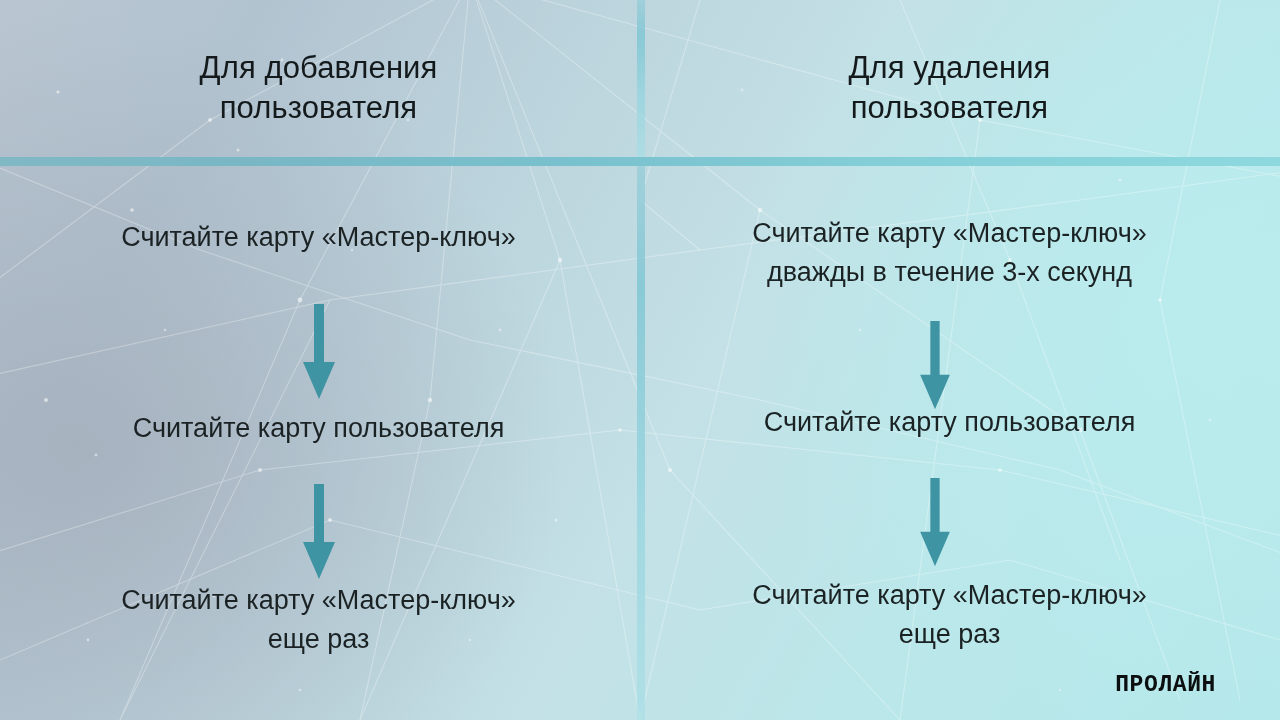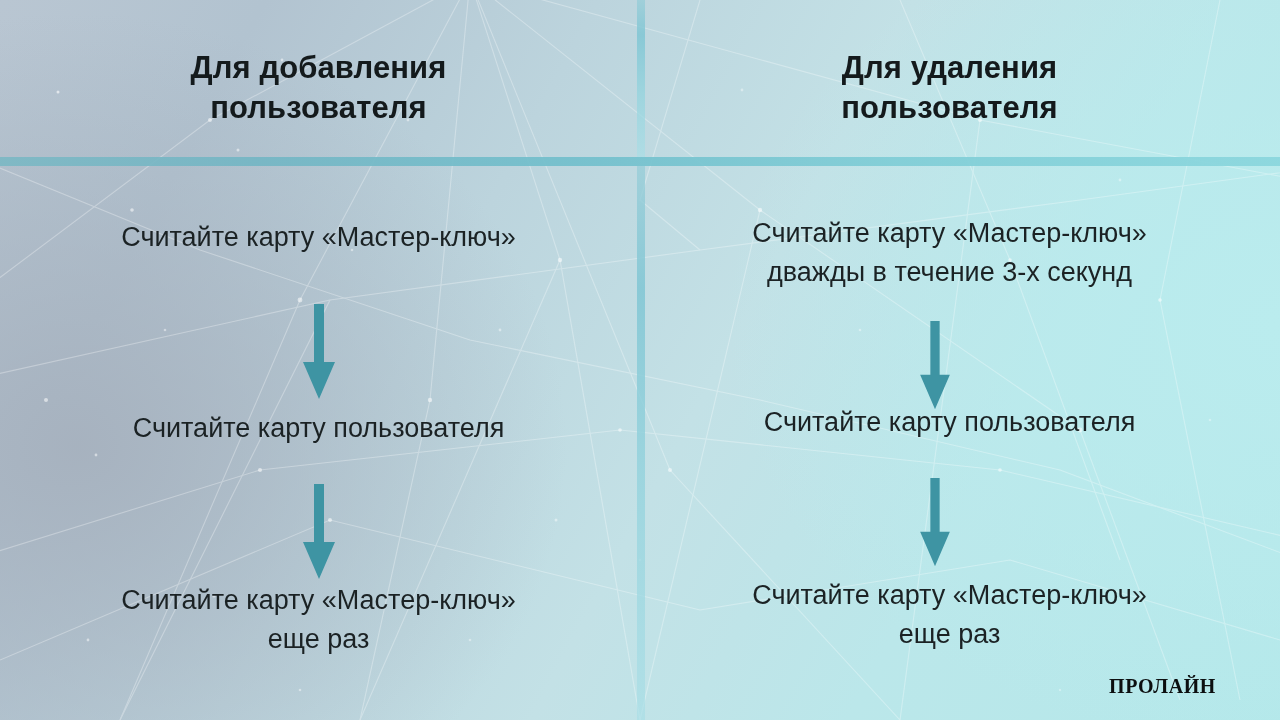--- a/index.html
+++ b/index.html
@@ -62,21 +62,21 @@
   #column-left  { left: 0; }
   #column-right { left: 632px; width: 635px; }
 
   .col-title {
     position: absolute;
     top: 48px;
     left: 0;
     width: 100%;
     text-align: center;
     font-size: 31px;
-    font-weight: bold;
+    font-weight: normal;
     line-height: 1.30;
     color: #141a1c;
     letter-spacing: .1px;
     white-space: pre-line;
   }
 
   .steps {
     position: absolute;
     left: 0;
     top: 166px;
@@ -114,25 +114,25 @@
   #right-arrow-1 { left: 48%; margin-left: -28px; top: 155px; width: 52px; }
   #right-step-2  { top: 237px; }
   #right-arrow-2 { left: 48%; margin-left: -28px; top: 312px; width: 52px; }
   #right-step-3  { top: 410px; }
 
   
   #logo {
     position: absolute;
     right: 64px;
     bottom: 22px;
-    font-size: 20px;
+    font-size: 23px;
     font-weight: bold;
     letter-spacing: .6px;
     color: #0c0f10;
-    font-family: Liberation Serif, serif;
+    font-family: Liberation Mono, monospace;
   }
 </style>
 </head>
 <body>
 
 <div id="slide">
 
   <div class="bg-layer">
     <svg viewBox="0 0 1280 720" xmlns="http://www.w3.org/2000/svg">
       <g stroke="#ffffff" stroke-width="1.1" fill="none" opacity="0.30">

